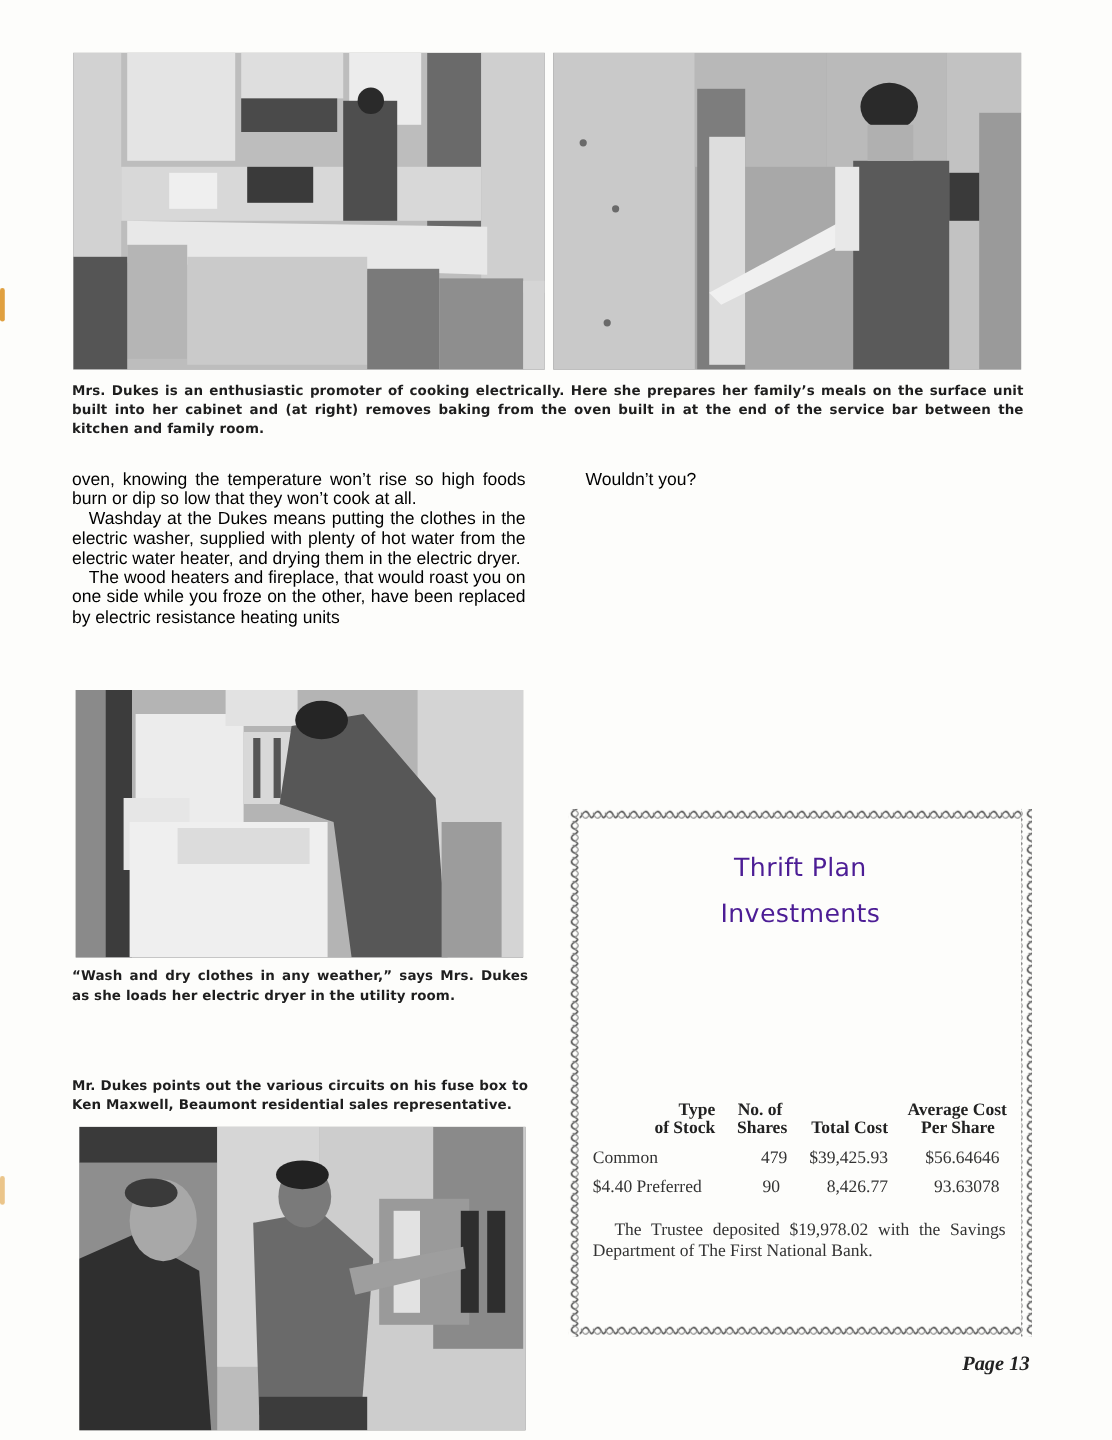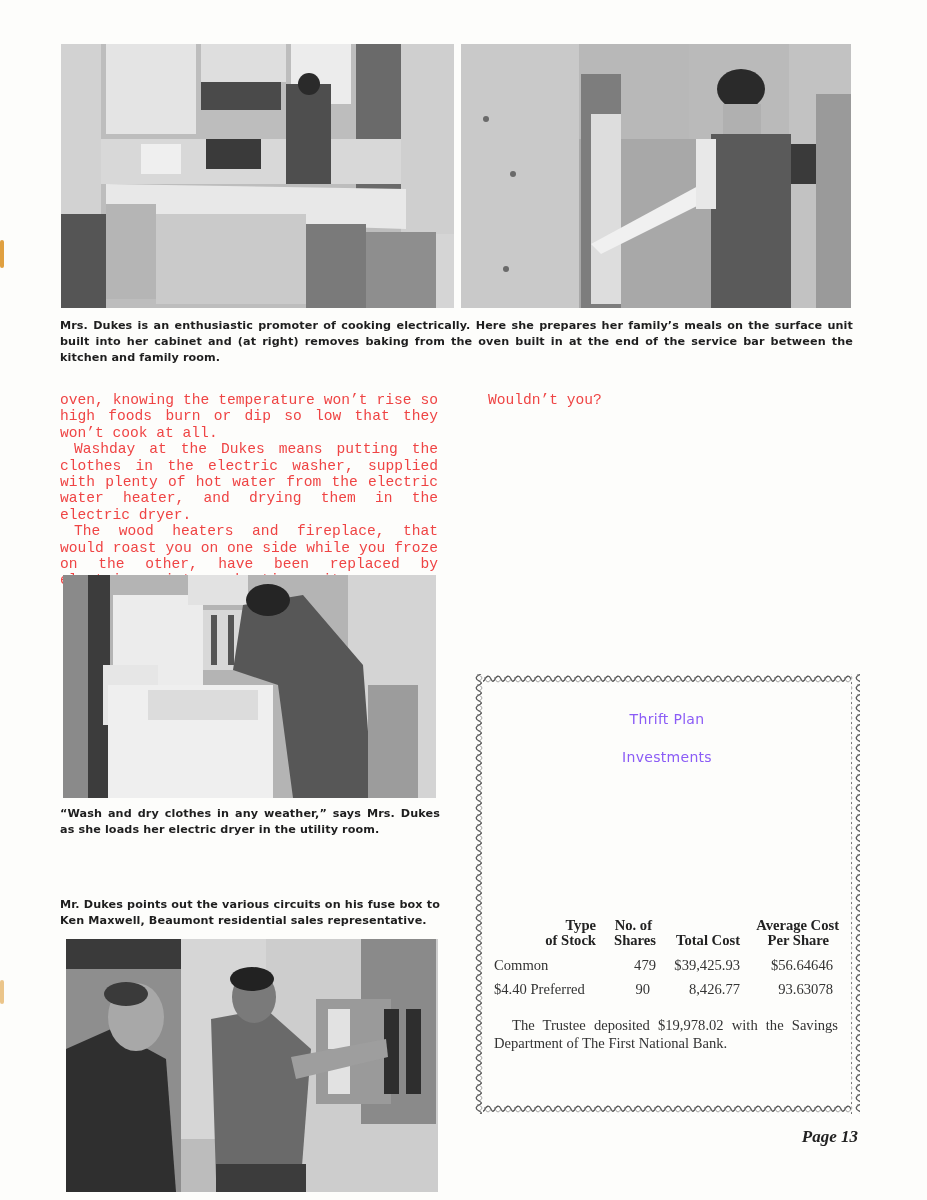--- a/index.html
+++ b/index.html
@@ -1,27 +1,27 @@
 <!DOCTYPE html>
 <html><head>
 <meta charset="utf-8">
 <style>
   html, body { margin:0; padding:0; }
   body { width:927px; height:1200px; background:#fdfdfb; position:relative; overflow:hidden; font-family:"DejaVu Serif", serif; color:#2a2a2a; }
   .photo { position:absolute; overflow:hidden; background:#9a9a9a; }
   .photo svg { display:block; width:100%; height:100%; }
   .caption { position:absolute; font-family:"DejaVu Sans", sans-serif; font-weight:bold; font-size:11.2px; line-height:16px; color:#1e1e1e; text-align:justify; letter-spacing:0.1px; }
   .caption.last-left { text-align-last:left; }
-  .col { position:absolute; font-family:Liberation Mono, monospace; font-size:14.6px; line-height:16.4px; color:#ef4444; text-align:justify; }
+  .col { position:absolute; font-family:Liberation Sans, sans-serif; font-size:14.6px; line-height:16.4px; color:#000000; text-align:justify; }
   .col p { margin:0; text-indent:14px; }
   .col p.noindent { text-indent:0; }
   .col p.last { text-align-last:left; }
   .box { position:absolute; left:474px; top:674px; width:386px; height:440px; }
   .rope { position:absolute; }
-  .box-title { position:absolute; left:0; width:100%; text-align:center; font-family:"DejaVu Sans", sans-serif; font-size:14px; color:#8b5cf6; letter-spacing:0.3px; }
+  .box-title { position:absolute; left:0; width:100%; text-align:center; font-family:"DejaVu Sans", sans-serif; font-size:21px; color:#4c1d95; letter-spacing:0.3px; }
   .box-text { position:absolute; font-family:"Liberation Serif", serif; font-size:14.6px; line-height:18.4px; color:#333; text-align:justify; }
   .box-text p { margin:0; text-indent:18px; }
   table.stock { position:absolute; left:20px; top:244px; width:345px; border-collapse:collapse; font-family:"Liberation Serif", serif; font-size:14.6px; color:#333; }
   table.stock th { font-weight:bold; line-height:15px; padding:0; vertical-align:bottom; padding-bottom:6px; color:#222; }
   table.stock td { padding:3px 0 4px 0; line-height:17px; white-space:nowrap; }
   .page-num { position:absolute; right:69px; top:1127px; font-family:"Liberation Serif", serif; font-weight:bold; font-style:italic; font-size:17px; color:#222; }
   .edge-mark { position:absolute; left:0; width:4px; background:#e0a040; border-radius:2px; }
 </style>
 </head>
 <body>

